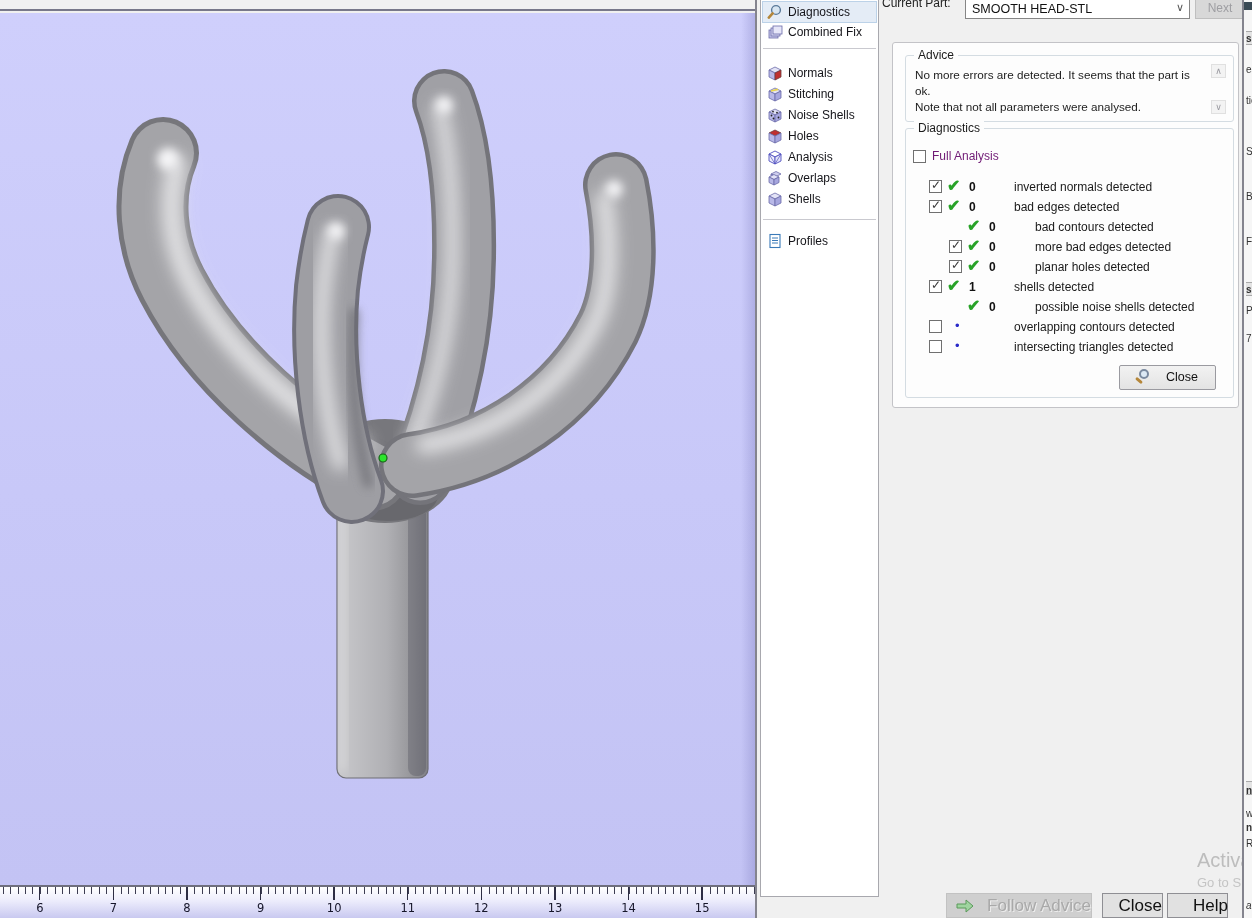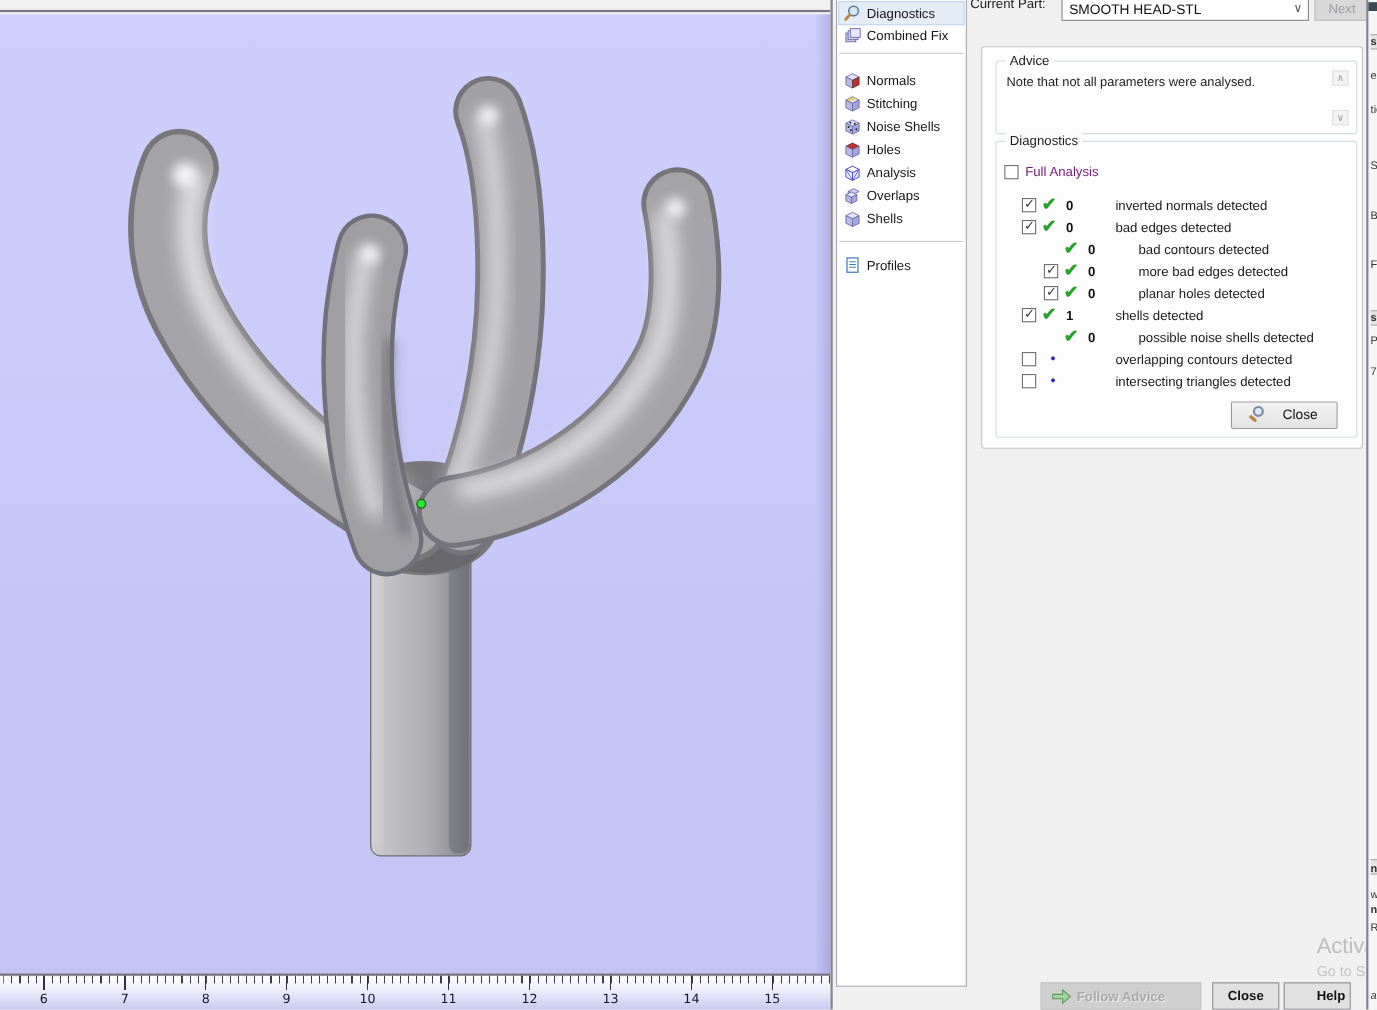--- a/index.html
+++ b/index.html
@@ -67,21 +67,21 @@
   .diag-row .num  { position:absolute; top:2px; font-size:12px; font-weight:bold; color:#111; }
   .diag-row .lbl  { position:absolute; top:2px; font-size:12px; color:#1a1a1a; white-space:nowrap; }
 
   .update-btn { position:absolute; left:362px; top:365px; width:97px; height:25px; background:linear-gradient(#f2f2f2,#e3e3e3); border:1px solid #9a9aa0; border-radius:2px; }
   .update-btn .txt { position:absolute; left:46px; top:4px; font-size:12.5px; color:#111; }
   .mag-icon { position:absolute; left:14px; top:3px; width:18px; height:18px; }
   .mag-icon .glass { position:absolute; left:5px; top:0; width:10px; height:10px; border:2px solid #7a8aa0; border-radius:50%; background:#dce9f5; }
   .mag-icon .handle { position:absolute; left:1px; top:10px; width:8px; height:3px; background:#b5873a; border-radius:2px; transform:rotate(40deg); }
 
   
-  .btn { position:absolute; text-align:center; font-size:12px;font-weight:bold; }
+  .btn { position:absolute; text-align:right; font-size:17px; }
   .follow-btn { left:189px; top:893px; width:146px; height:25px; background:#cfcfcf; border:1px solid #c2c2c2; color:#a9a9a9; text-shadow:1px 1px 0 #ececec; line-height:24px; }
   .follow-btn svg { position:absolute; left:8px; top:4px; }
   .close-btn { left:345px; top:893px; width:61px; height:25px; background:#e1e1e1; border:1px solid #8f8f94; color:#111; line-height:23px; }
   .help-btn  { left:410px; top:893px; width:61px; height:25px; background:#e1e1e1; border:1px solid #8f8f94; color:#111; line-height:23px;padding-left:25px; }
 
   .wm1 { position:absolute; left:440px; top:849px; font-size:20px; color:#bdbdbd; white-space:nowrap; }
   .wm2 { position:absolute; left:440px; top:875px; font-size:13px; color:#c4c4c4; white-space:nowrap; }
 
   
   .right-strip { position:absolute; left:485px; top:0; width:12px; height:918px; background:#f6f6f6; border-left:2px solid #84848e; z-index:5; }
@@ -285,20 +285,21 @@
       <span class="val">SMOOTH HEAD-STL</span>
       <span class="chev">∨</span>
     </div>
     <div class="next-btn">Next</div>
 
     <div class="main-panel"></div>
 
     <div class="groupbox gb-advice">
       <div class="gb-title">Advice</div>
       <div class="advice-text">
+        <div>No more errors are detected. It seems that the part is ok.</div>
         <div>Note that not all parameters were analysed.</div>
       </div>
       <div class="adv-scroll">
         <span class="up">∧</span>
         <span class="dn">∨</span>
       </div>
     </div>
 
     <div class="groupbox gb-diag">
       <div class="gb-title">Diagnostics</div>

